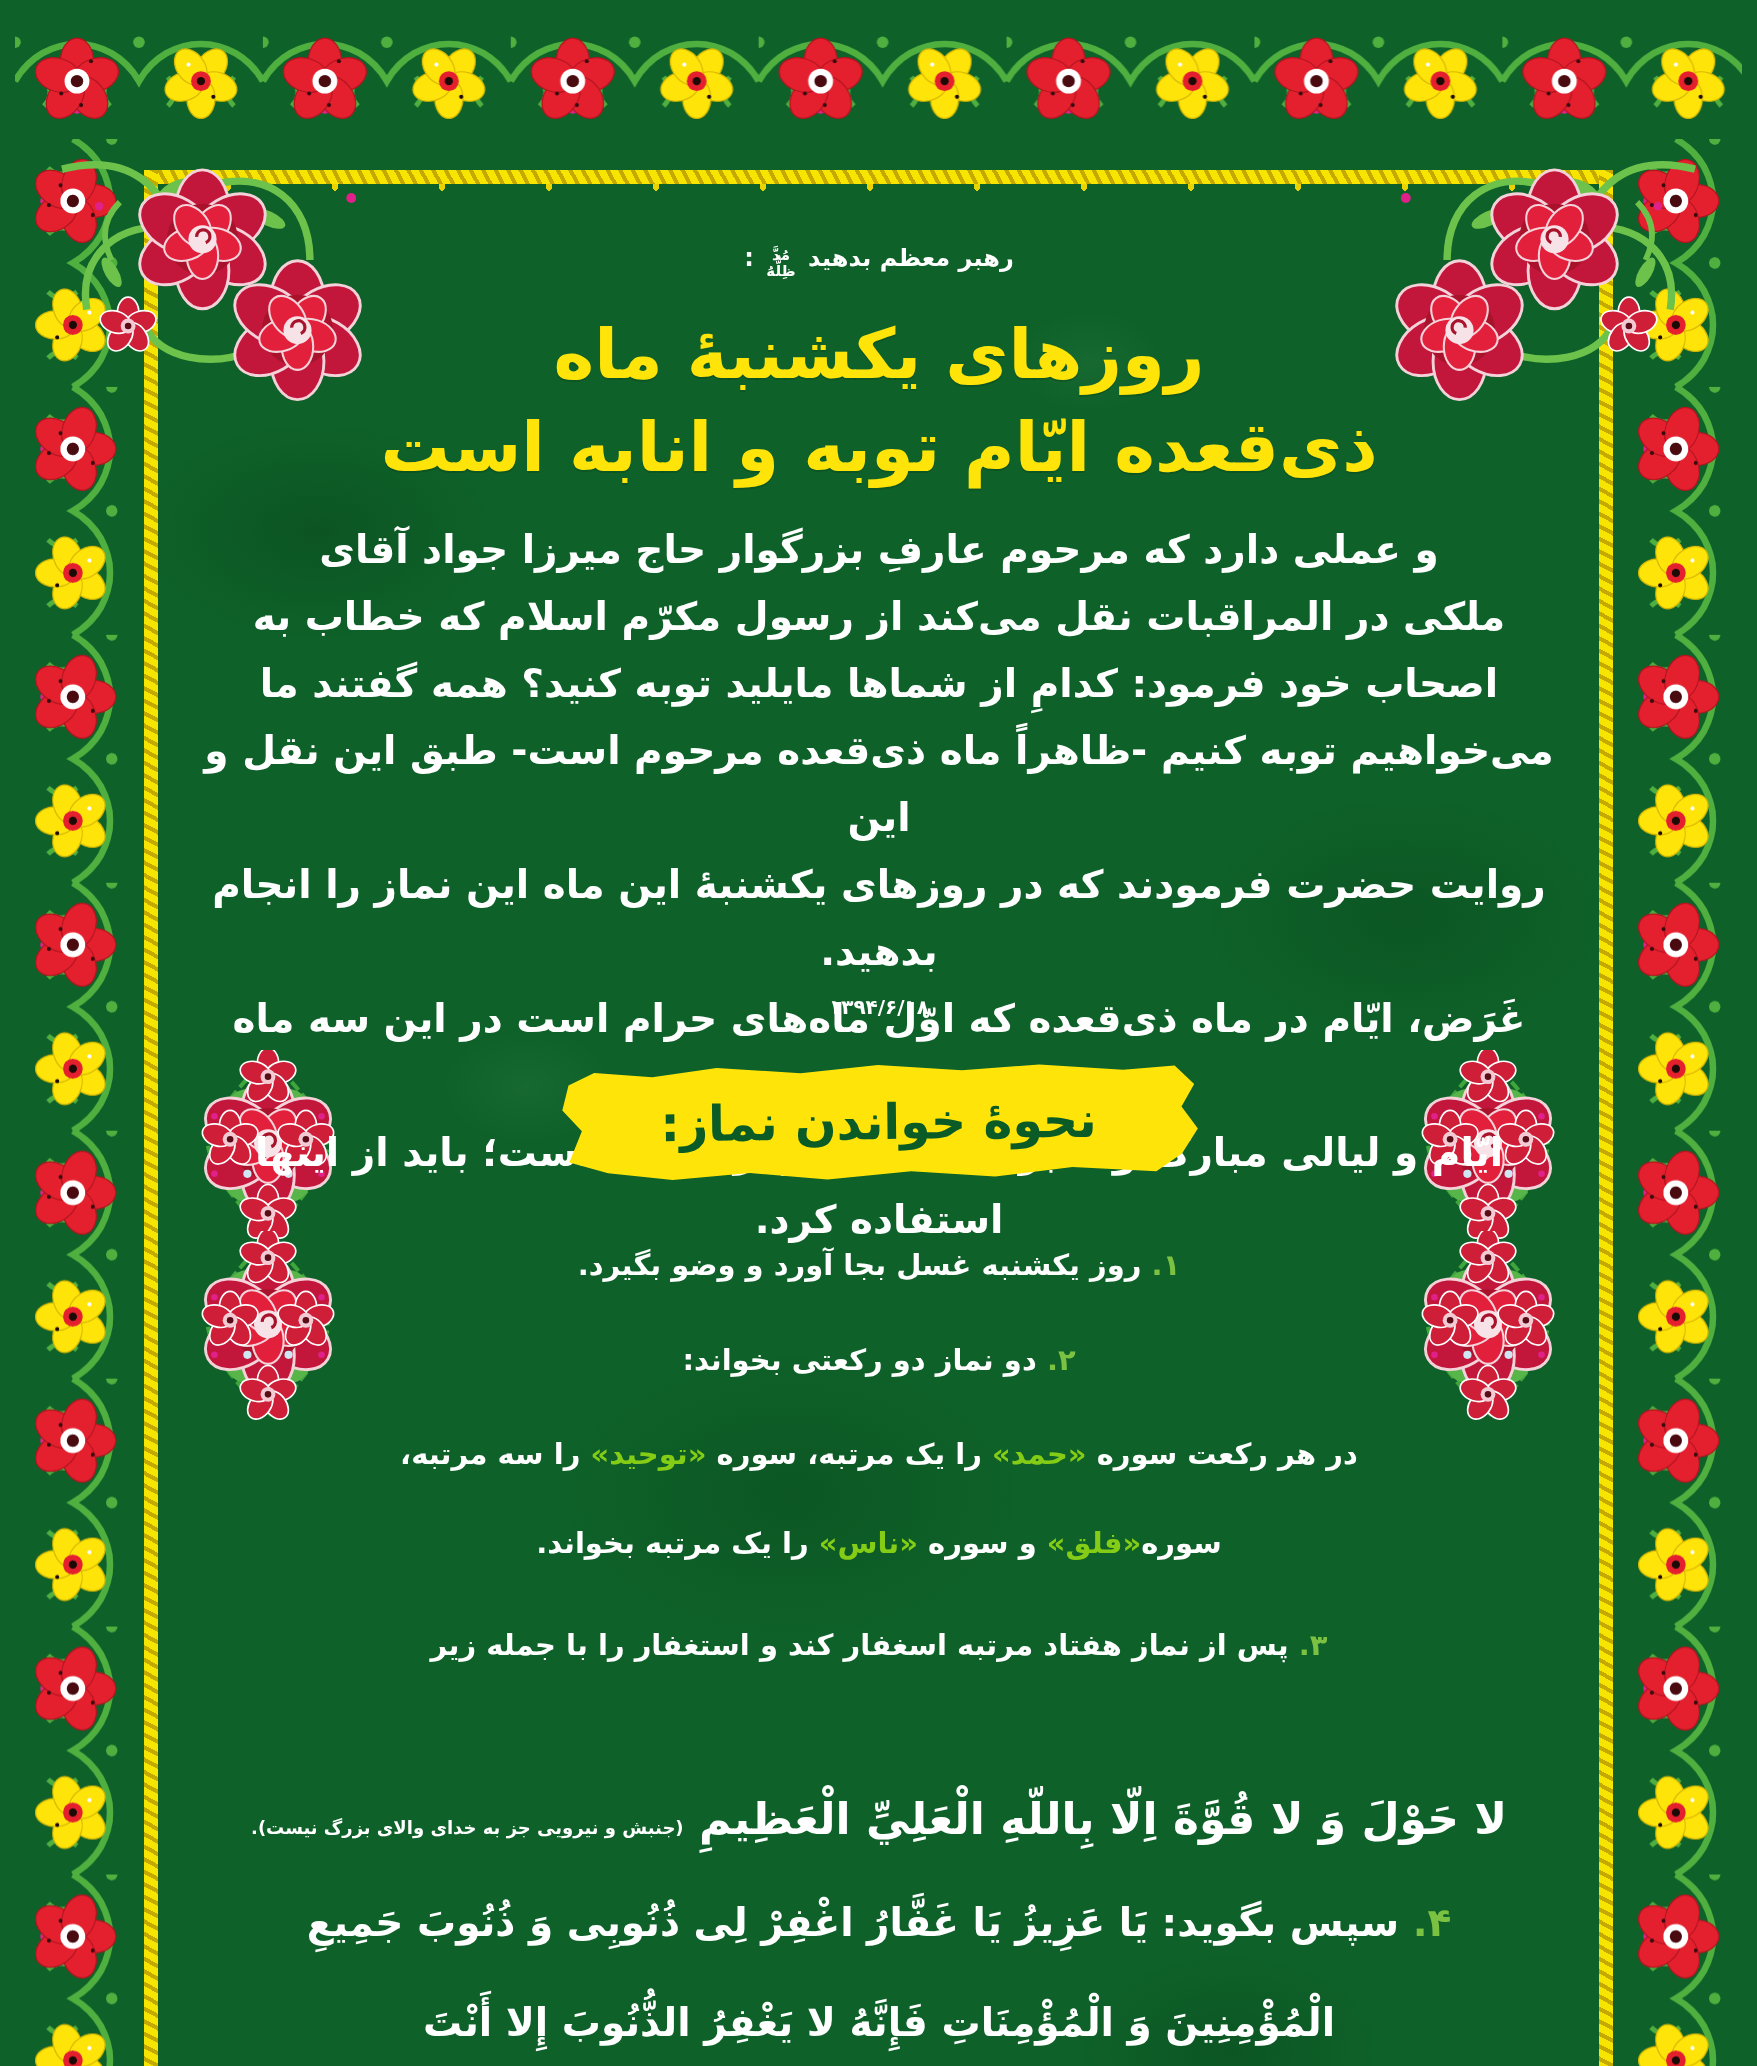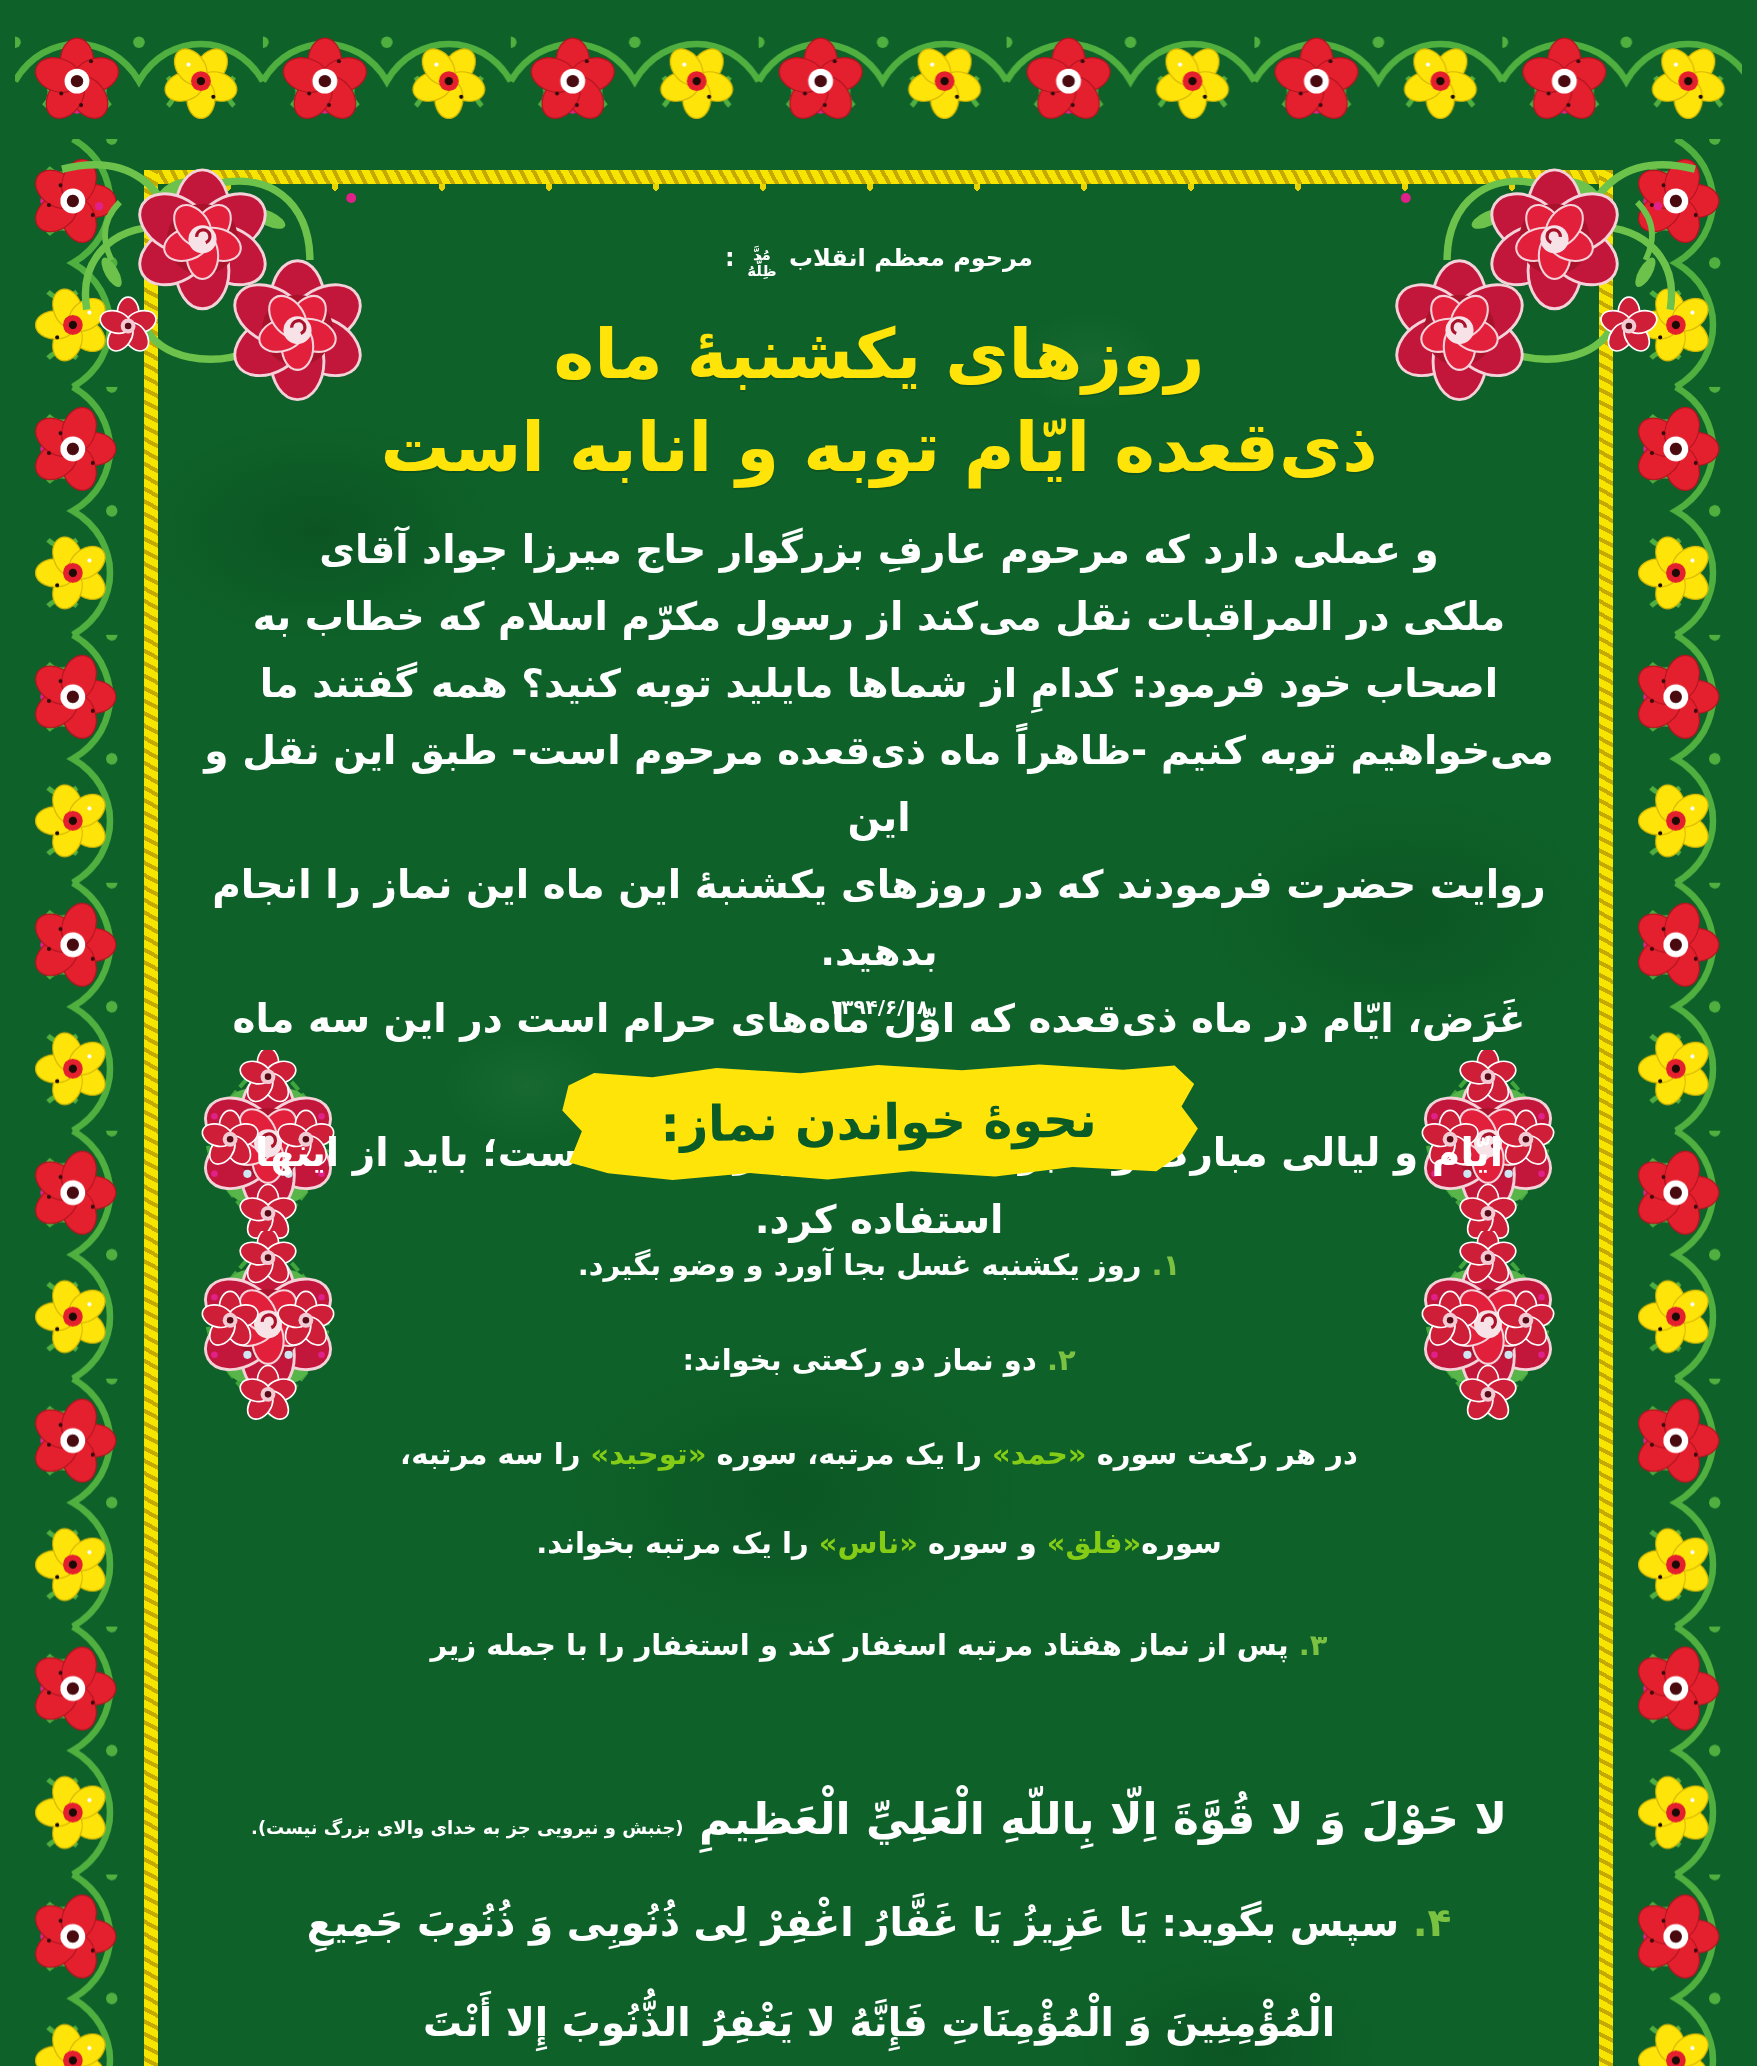--- a/index.html
+++ b/index.html
@@ -203,21 +203,21 @@
       <use href="#medallion"></use>
     </svg>
   <svg class="abs" style="left:1418px;top:1050px" width="140" height="190" viewBox="0 0 340 460">
       <use href="#medallion"></use>
     </svg>
   <svg class="abs" style="left:1418px;top:1231px" width="140" height="190" viewBox="0 0 340 460">
       <use href="#medallion"></use>
     </svg>
 
   <div class="cline kicker" style="top:244px">
-    <span>مرحوم معظم انقلاب</span>
+    <span>رهبر معظم بدهید</span>
     <span class="kicker-small">
       <span>مُدَّ</span>
       <span>ظِلُّهُ</span>
     </span>
     <span>:</span>
   </div>
 
   <div class="cline title" style="top:314px">روزهای یکشنبهٔ ماه</div>
   <div class="cline title" style="top:407px">ذی‌قعده ایّام توبه و انابه است</div>
 

